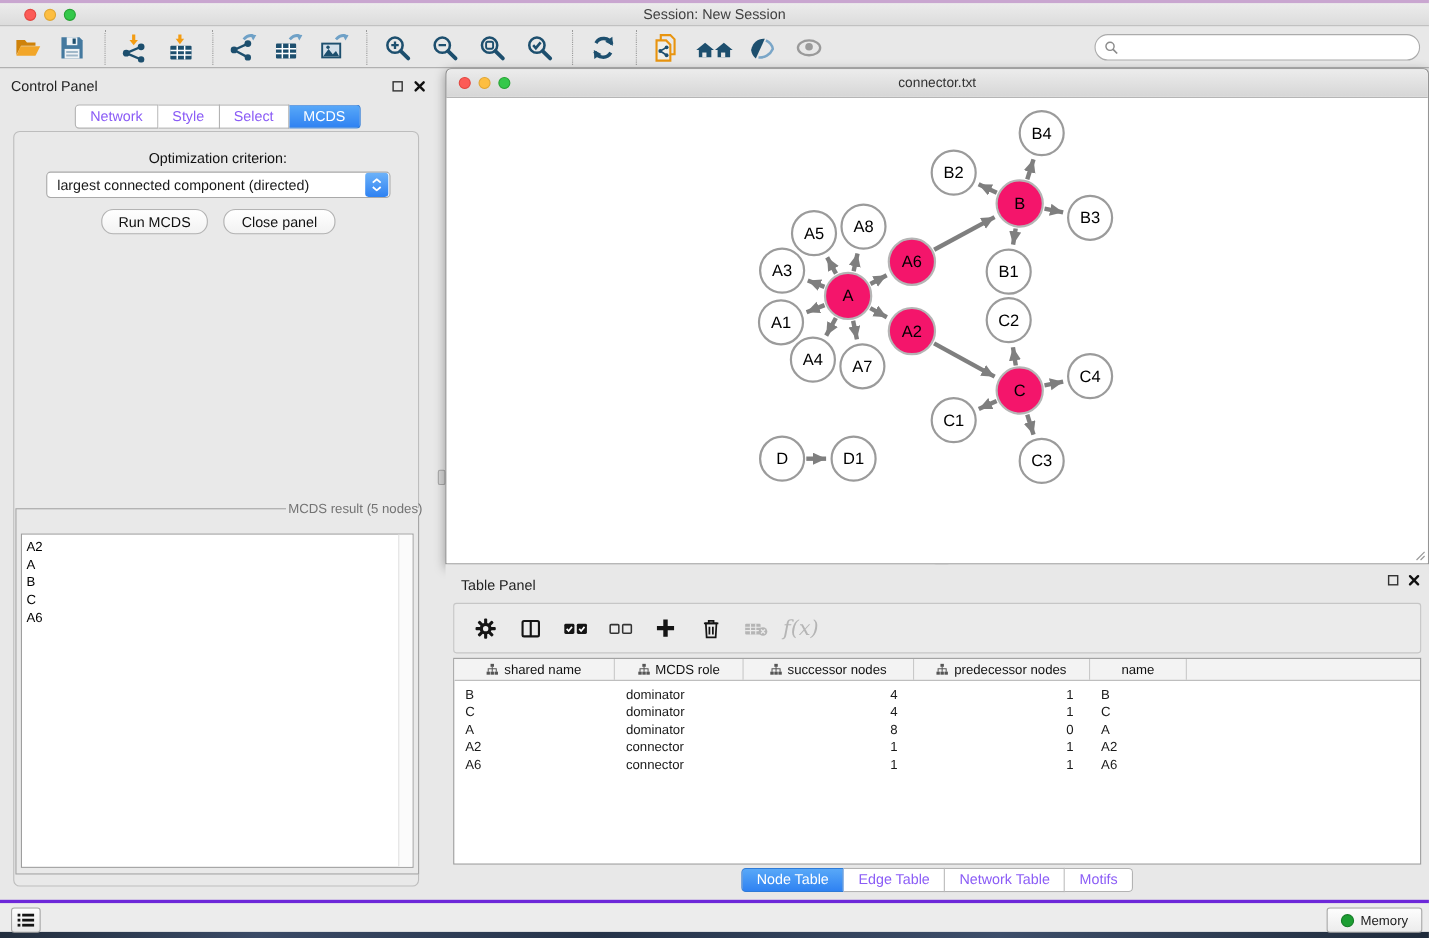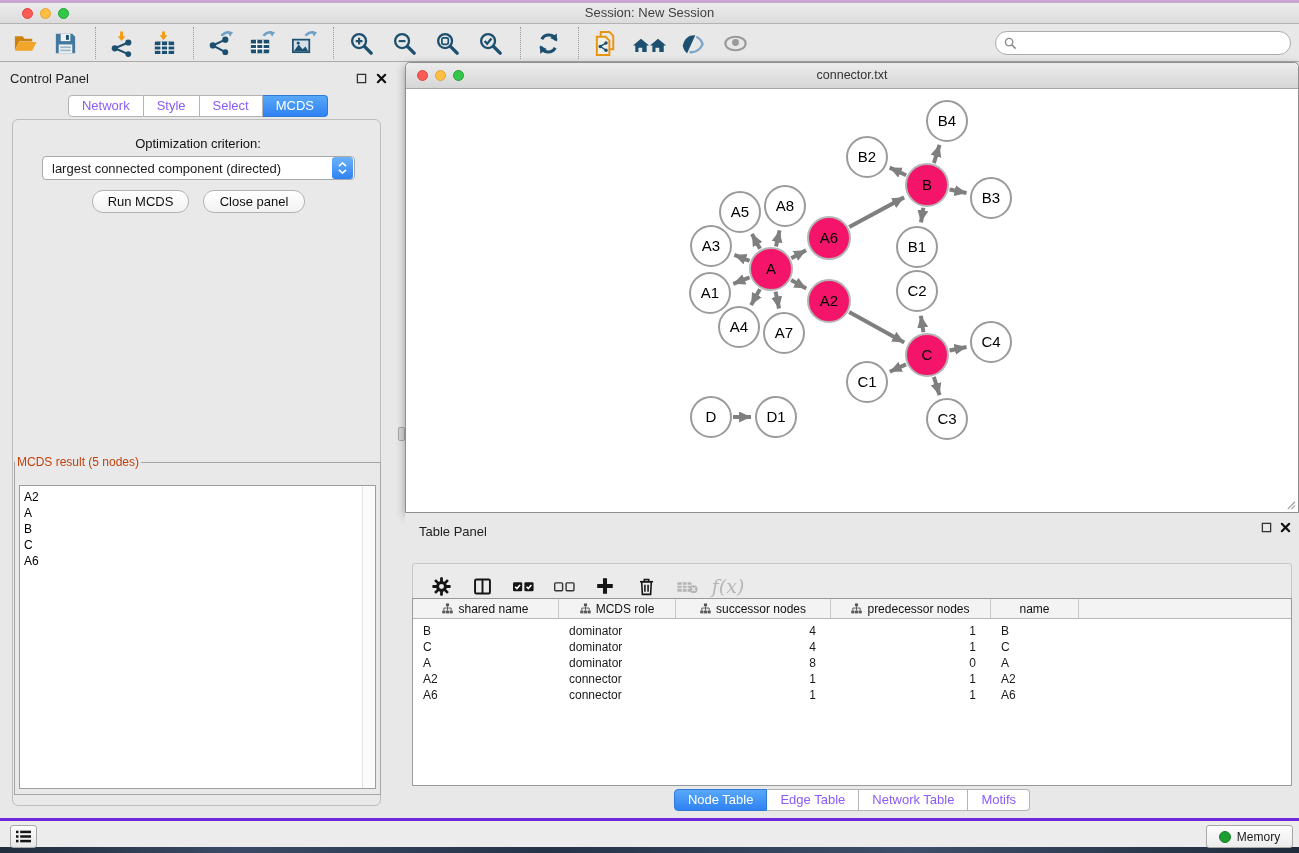--- a/index.html
+++ b/index.html
@@ -44,41 +44,41 @@
   #cp-box { left:12px; top:57px; width:369px; height:687px; border:1px solid #bdbdbd; border-radius:6px; background:#e9e9e9; }
   #opt-label { left:0; top:74px; width:100%; text-align:center; font-size:13px; color:#111; }
   #criterion-select { left:42px; top:94px; width:313px; height:24px; background:#fff; border:1px solid #a9a9a9;
     border-radius:4px; display:flex; align-items:center; }
   #criterion-select .val { flex:1; font-size:13px; padding-left:9px; white-space:nowrap; overflow:hidden; }
   #criterion-select .stepper { width:21px; height:22px; background:linear-gradient(#6cb2f9,#2f82f2); border-radius:3px;
     margin-right:1px; display:flex; flex-direction:column; align-items:center; justify-content:center; gap:2px; }
   .push-btn { position:absolute; height:23px; background:linear-gradient(#ffffff,#f2f2f2); border:1px solid #b3b3b3;
     border-radius:11px; font-size:13px; color:#111; text-align:center; line-height:21px; }
   #mcds-fieldset { left:14px; top:393px; width:367px; height:340px; border:1px solid #a6a6a6; background:#e9e9e9; padding-top:4px; }
-  #mcds-fieldset legend { font-size:12px; color:#c2410c; margin-left:0; padding:0 2px; }
+  #mcds-fieldset legend { font-size:12px; color:#737373; margin-left:6px; padding:0 2px;text-align:right; }
   #mcds-list { position:absolute; left:4px; top:16px; right:4px; bottom:5px; background:#fff; border:1px solid #9e9e9e; overflow:hidden; }
   #mcds-items { padding:3px 0 0 4px; font-size:12px; line-height:16px; color:#000; }
   #mcds-scroll { position:absolute; right:0; top:0; width:13px; height:100%; background:#fbfbfb; border-left:1px solid #e2e2e2; }
 
   
   .pane-handle { background:#d6d6d6; border:1px solid #a8a8a8; border-radius:2px; }
 
   
   #net-window { left:405px; top:62px; width:894px; height:451px; border-radius:5px 5px 0 0;
     box-shadow:0 3px 10px rgba(0,0,0,.35); border:1px solid #8e8e8e; background:#fff; }
   #net-titlebar { left:0; top:0; width:100%; height:26px; background:linear-gradient(#ececec,#d6d6d6);
     border-bottom:1px solid #a5a5a5; border-radius:5px 5px 0 0; }
   #net-title { width:100%; text-align:center; line-height:25px; font-size:12.5px; color:#333; }
   #net-canvas { left:0; top:26px; width:892px; height:423px; background:#fff; }
   #resize-grip { right:2px; bottom:2px; width:11px; height:11px; }
 
   
   #table-panel { left:405px; top:513px; width:894px; height:305px; background:#e8e8e8; }
   #tp-title { left:14px; top:11px; font-size:13px; color:#222; }
-  #tp-toolbar { left:7px; top:50px; width:880px; height:46px; background:#ebebeb; border:1px solid #c6c6c6; border-radius:3px;
+  #tp-toolbar { left:7px; top:35px; width:880px; height:46px; background:#ebebeb; border:1px solid #c6c6c6; border-radius:3px;
     display:flex; align-items:center; gap:17px; padding-left:16px; }
   .tpicon { width:24px; height:24px; display:flex; align-items:center; justify-content:center; }
   .fx { font-family:"DejaVu Serif", serif; font-style:italic; font-size:19px; color:#b5b5b5; }
   #tp-table { left:7px; top:85px; width:880px; height:188px; background:#fff; border:1px solid #9a9a9a; overflow:hidden; }
   #thead { display:flex; height:20px; background:#f3f3f3; border-bottom:1px solid #b9b9b9; }
   .th { display:flex; align-items:center; justify-content:center; gap:5px; font-size:12px; color:#111;
     border-right:1px solid #c9c9c9; height:100%; }
   .trow { display:flex; height:16px; font-size:12px; align-items:center; }
   .td { padding:0 10px; white-space:nowrap; overflow:hidden; }
   .td.num { text-align:right; padding-right:15px; }

